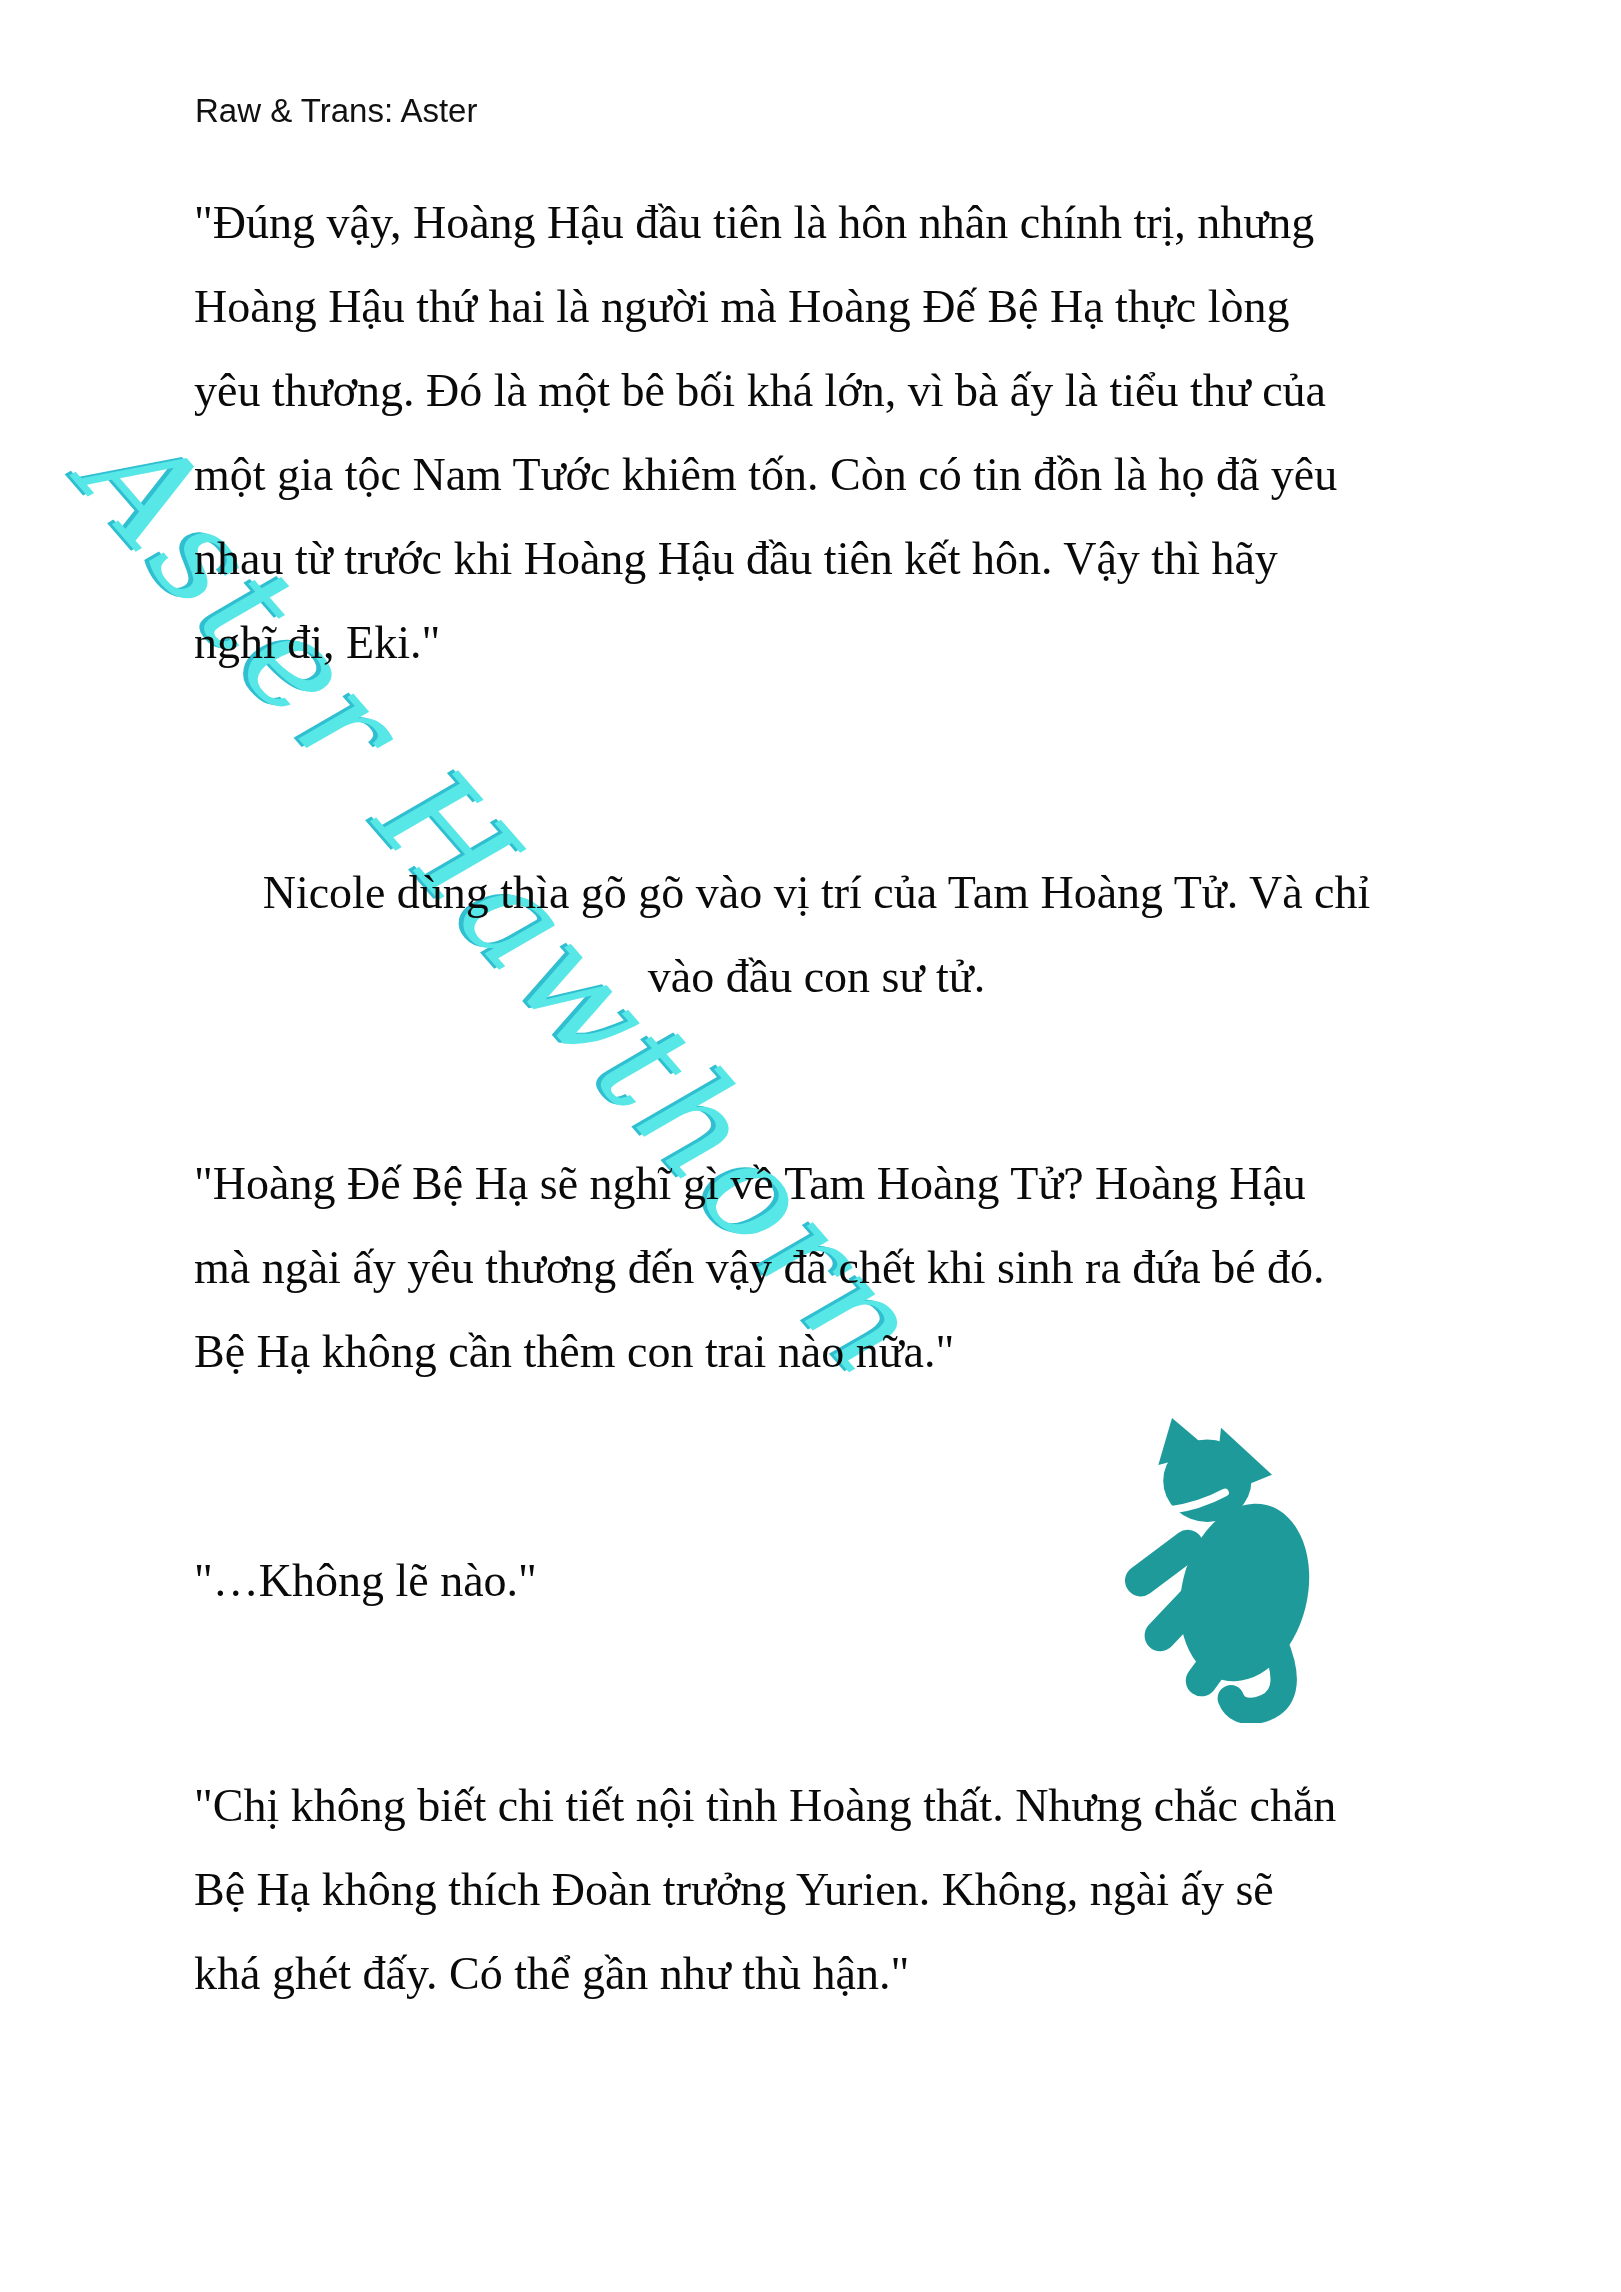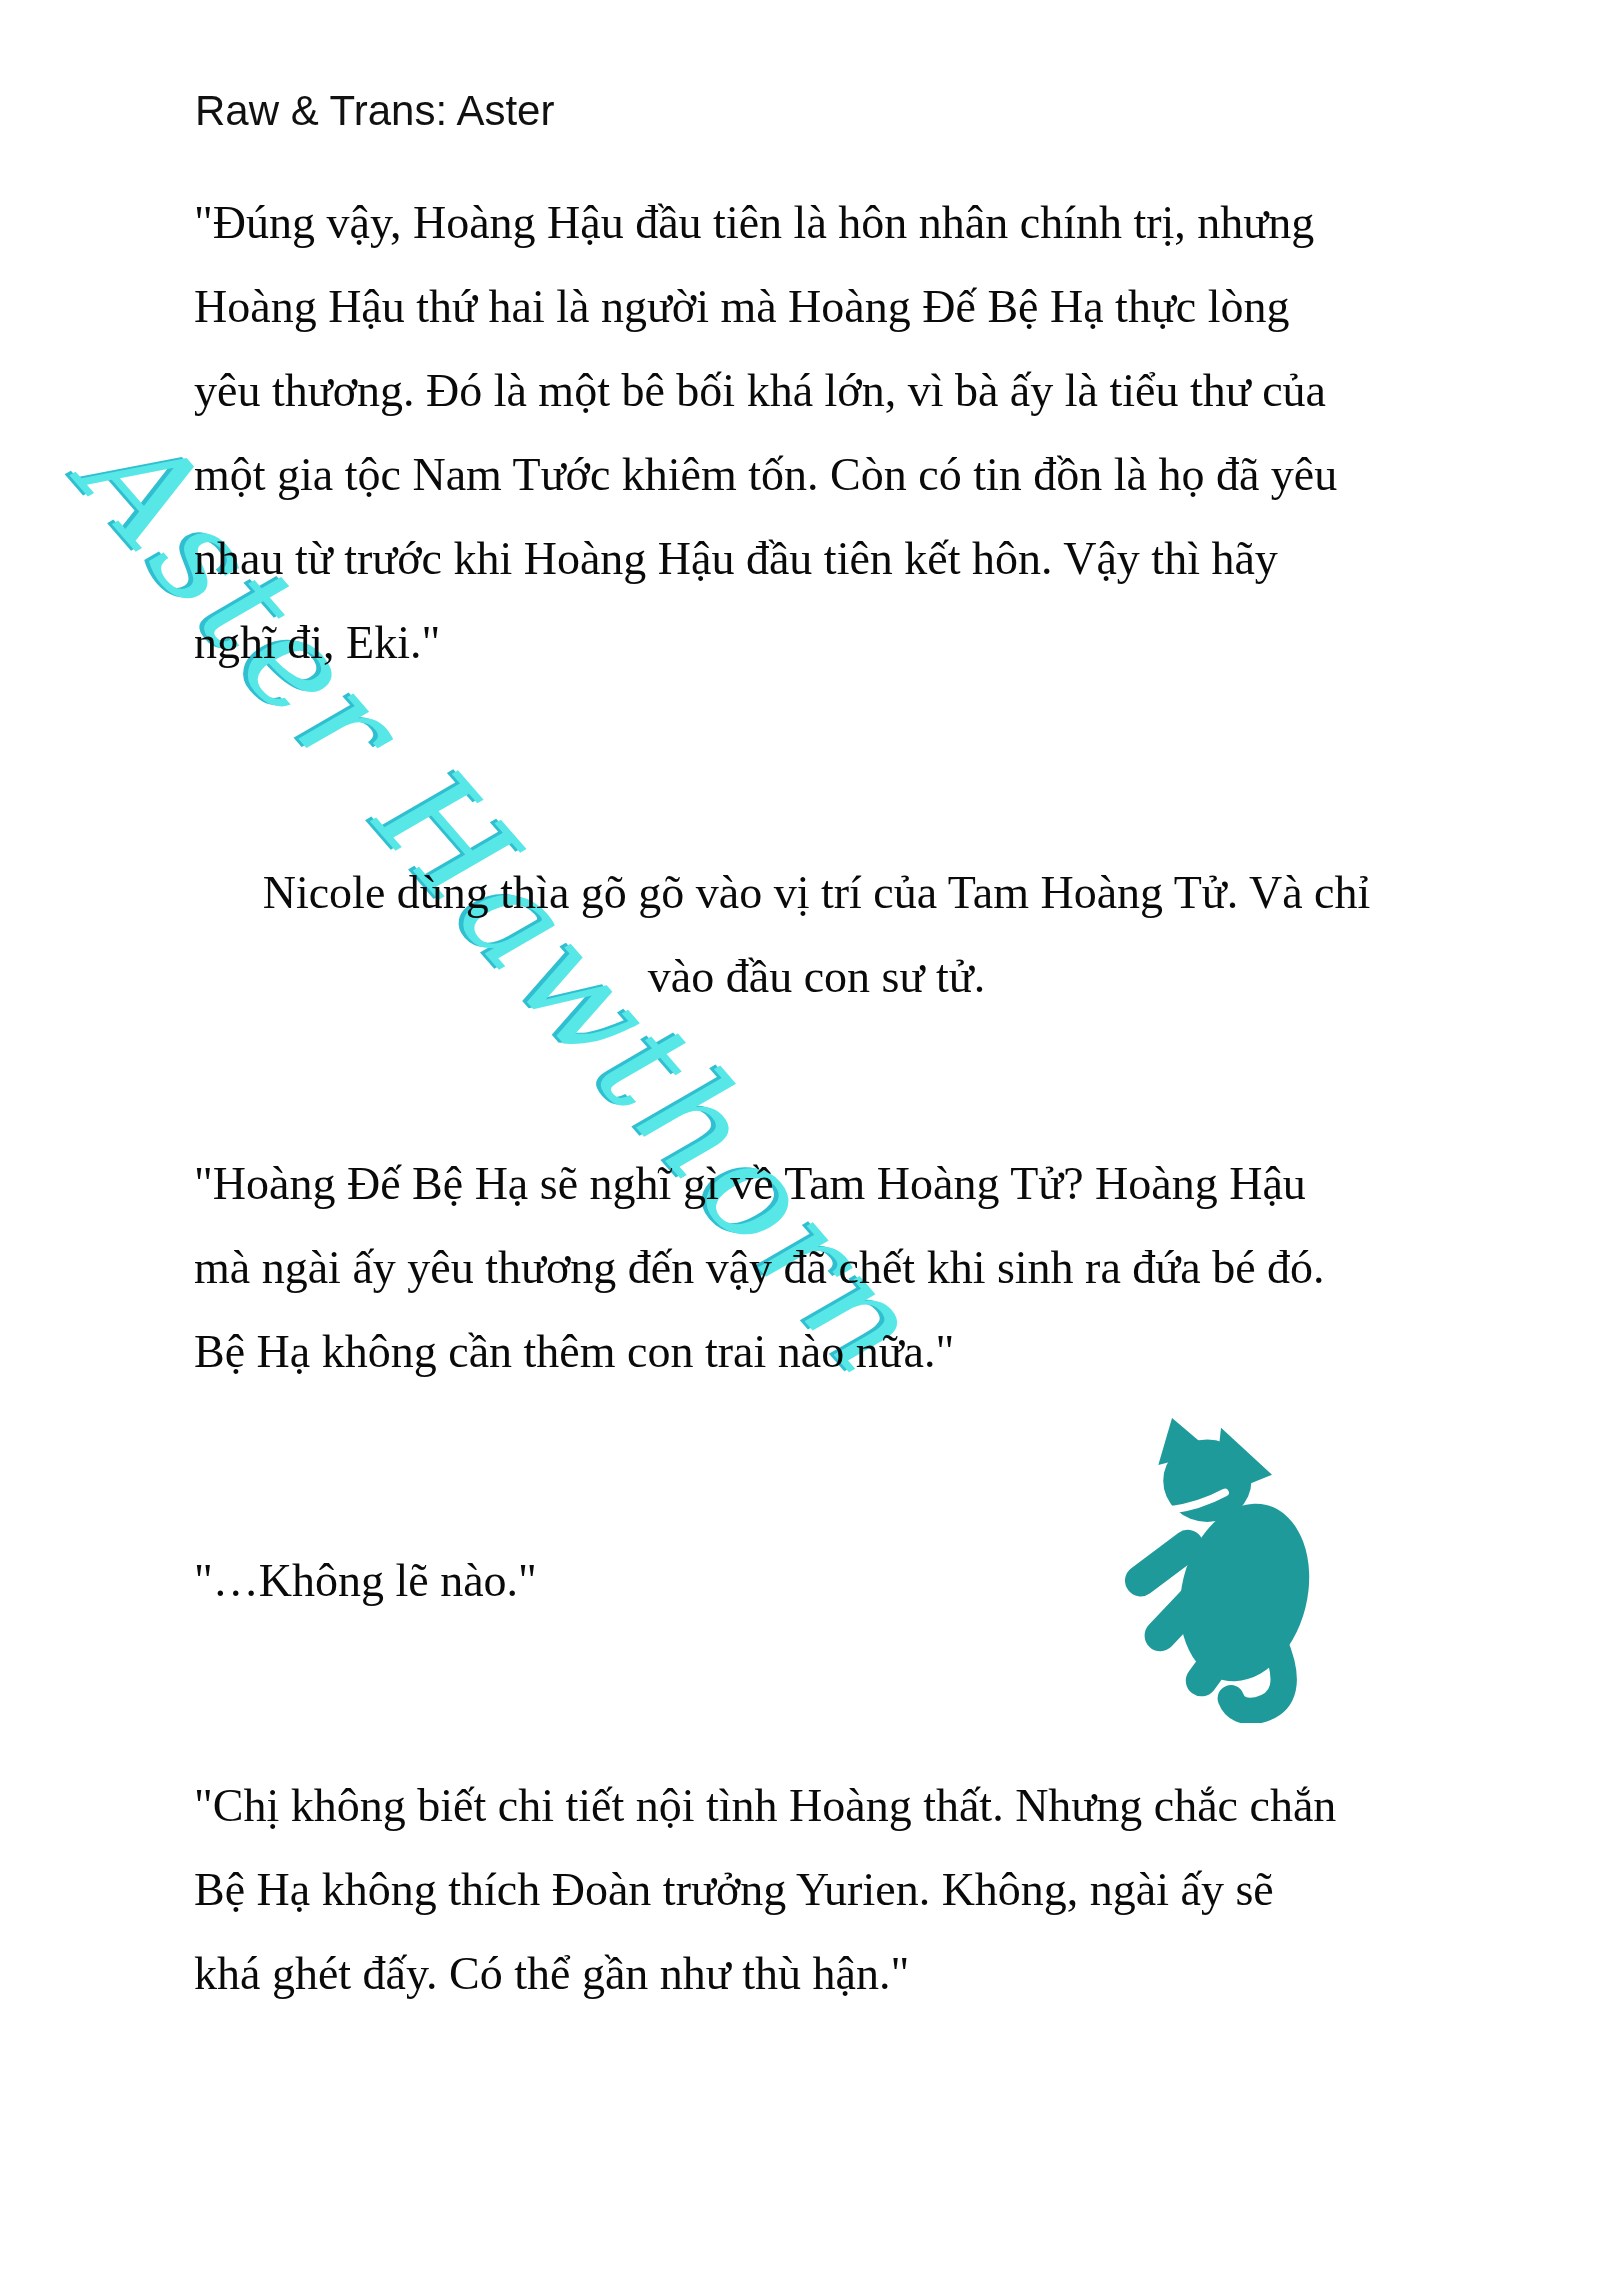--- a/index.html
+++ b/index.html
@@ -16,21 +16,21 @@
     height: 2293px;
     background: #ffffff;
     overflow: hidden;
     font-family: "Liberation Serif", serif;
   }
   .header {
     position: absolute;
     left: 195px;
     top: 92px;
     font-family: "Liberation Sans", sans-serif;
-    font-size: 42px;
+    font-size: 33px;
     line-height: 37px;
     color: #111111;
     z-index: 3;
   }
   .watermark {
     position: absolute;
     left: 172px;
     top: 400px;
     font-family: "DejaVu Serif", serif;
     font-style: italic;

